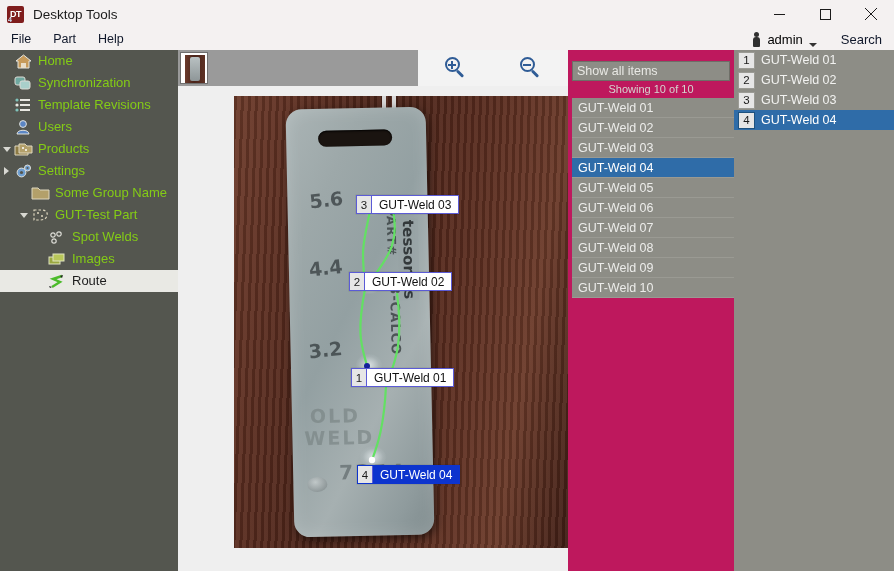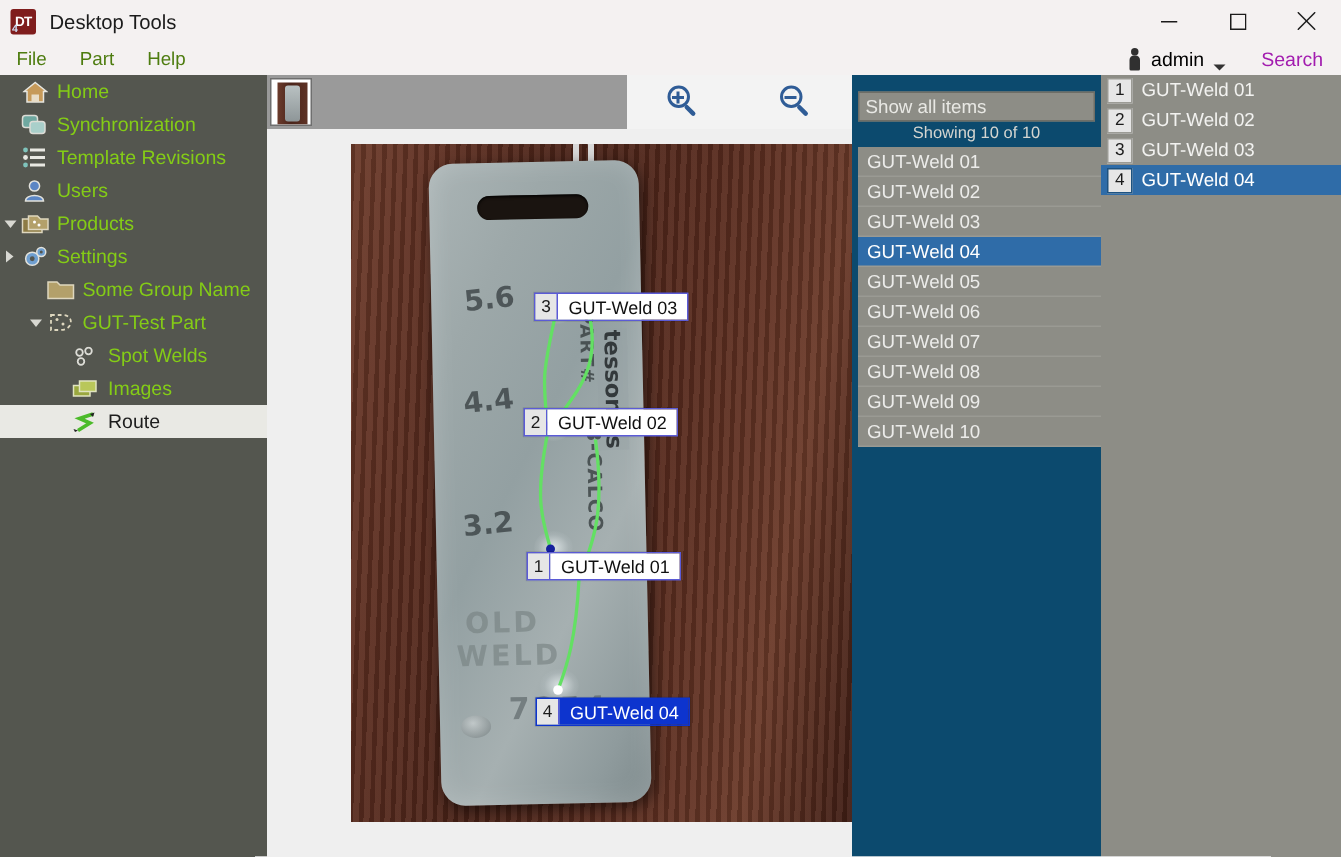--- a/index.html
+++ b/index.html
@@ -34,39 +34,39 @@
     width:46px;height:28px;display:flex;align-items:center;justify-content:center;
     color:#1b1b1b;font-size:13px;
   }
   .win-btn svg{ display:block; }
 
   
   .menubar{
     position:absolute; left:0; top:28px; width:894px; height:22px;
     background:#f4f1f1; display:flex; align-items:center;
   }
-  .menu-item{ padding:0 11px; font-size:12.5px; color:#4d7c0f; line-height:22px; }
+  .menu-item{ padding:0 11px; font-size:12.5px; color:#0f172a; line-height:22px; }
   .menubar .right-zone{
     position:absolute; right:0; top:0; height:22px;
     display:flex; align-items:center; gap:0px;
   }
   .user-chip{ display:flex;align-items:flex-end;gap:6px;padding:0 8px; }
   .person-icon{ width:9px;height:15px;position:relative;display:block; }
   .person-icon .head{
     position:absolute;left:2px;top:0;width:5px;height:5px;border-radius:50%;background:#303030;
   }
   .person-icon .body{
     position:absolute;left:1px;top:5px;width:7px;height:10px;background:#303030;
     border-radius:3px 3px 1px 1px;
   }
   .caret{
     width:0;height:0;border-left:4px solid transparent;border-right:4px solid transparent;
     border-top:4px solid #333;
   }
-  .search-label{ padding:0 12px 0 16px; font-size:13px; color:#a21caf; }
+  .search-label{ padding:0 12px 0 16px; font-size:13px; color:#0f172a; }
 
   
   .nav{
     position:absolute; left:0; top:50px; width:178px; height:521px;
     background:#54564f;
   }
   .nav-item{
     position:relative;height:22px;display:flex;align-items:center;
     color:#84cc16;font-size:13px;white-space:nowrap;
   }
@@ -186,21 +186,21 @@
   .weld-label .idx{
     width:15px;background:#e6e6e6;color:#1b1b1b;display:flex;align-items:center;
     justify-content:center;border-right:1px solid #5b5bd6;font-size:11.5px;
   }
   .weld-label .nm{ background:#fff;color:#101010;padding:0 7px;display:flex;align-items:center; }
   .weld-label.sel .nm{ background:#0d34ce; color:#fff; }
   .weld-label.sel{ border-color:#0d34ce; }
 
   
   .listpanel{
-    position:absolute;left:568px;top:50px;width:166px;height:521px;background:#0c4a6e;
+    position:absolute;left:568px;top:50px;width:166px;height:521px;background:#be185d;
   }
   .filterbox{
     position:absolute;left:4px;top:11px;width:158px;height:20px;
     background:#8d8d86;border:1px solid #6e6e67;display:flex;align-items:center;
   }
   .filterbox input{
     flex:1 1 auto;border:0;outline:0;background:transparent;color:#e8e8e4;
     font-family:"Liberation Sans", sans-serif;font-size:12.5px;padding-left:4px;height:18px;
   }
   .filterbox input::placeholder{ color:#e8e8e4; }

